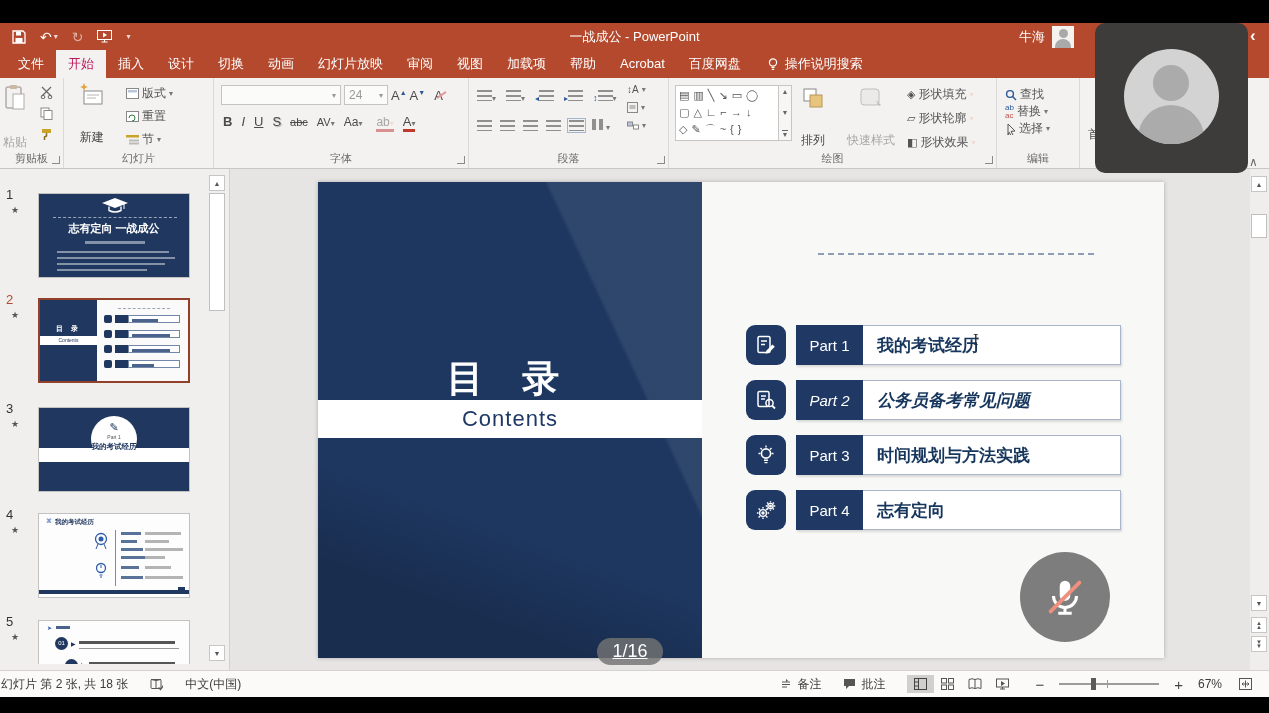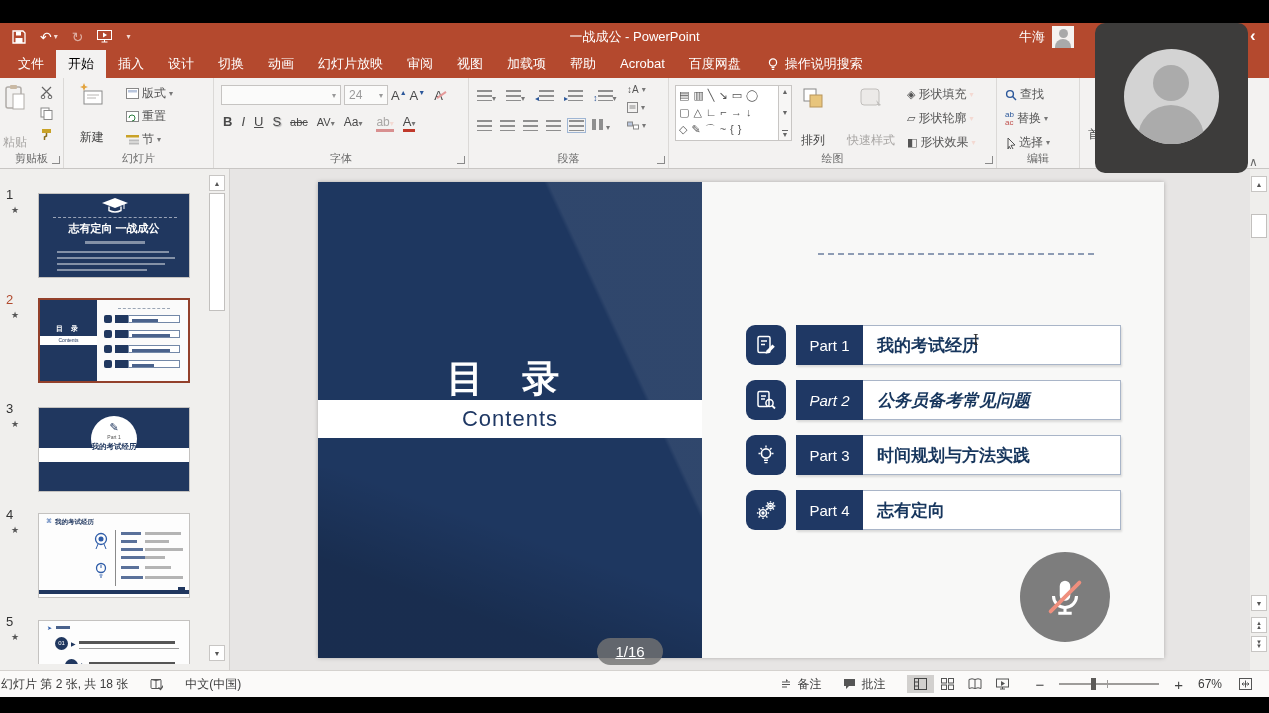--- a/index.html
+++ b/index.html
@@ -14,21 +14,21 @@
   .win-title{position:absolute;left:0;right:0;top:0;height:27px;display:flex;align-items:center;justify-content:center;font-size:13px;color:#fff;pointer-events:none;}
   .account{position:absolute;right:195px;top:0;height:27px;display:flex;align-items:center;gap:7px;font-size:13px;}
   .avatar-sq{width:22px;height:22px;background:#f5f2f0;position:relative;overflow:hidden;}
   .avatar-sq i,.cam-sil i{display:block;position:absolute;background:#a9a9a9;}
   .avatar-sq .hd{width:9px;height:9px;border-radius:50%;left:6.5px;top:3px;}
   .avatar-sq .sh{width:16px;height:10px;border-radius:8px 8px 0 0;left:3px;top:13px;}
   .collapse-ch{position:absolute;left:1250px;top:26px;color:#fff;font-size:17px;font-weight:bold;z-index:60;}
   
   .tabsrow{position:absolute;left:0;top:50px;width:1269px;height:28px;background:#b4492e;display:flex;align-items:flex-end;padding-left:6px;box-sizing:border-box;}
   .tab{height:28px;line-height:28px;padding:0 12px;font-size:13px;color:#fff;white-space:nowrap;}
-  .tab.active{background:#f3f2f1;color:#000000;}
+  .tab.active{background:#f3f2f1;color:#be185d;}
   .tellme{display:flex;align-items:center;gap:6px;color:#fff;font-size:13px;margin-left:14px;height:28px;}
   
   .ribbon{position:absolute;left:0;top:78px;width:1269px;height:91px;background:#f3f2f1;border-bottom:1px solid #c8c6c4;display:flex;box-sizing:border-box;}
   .rgroup{position:relative;height:100%;border-right:1px solid #dbd9d7;box-sizing:border-box;flex:none;}
   .glabel{position:absolute;bottom:2px;left:0;right:0;text-align:center;font-size:11px;color:#6b6b6b;}
   .launcher{position:absolute;right:3px;bottom:4px;width:7px;height:7px;border-right:1.5px solid #8a8a8a;border-bottom:1.5px solid #8a8a8a;}
   .bigbtn{display:flex;flex-direction:column;align-items:center;font-size:12px;color:#444;gap:22px;}
   .rtxt{font-size:12px;color:#444;white-space:nowrap;}
   .gray .rtxt,.gray{color:#a8a6a4;}
   .mini{font-size:12px;color:#555;display:flex;align-items:center;gap:3px;}
@@ -65,21 +65,21 @@
       font-size:22px;color:#1f3864;letter-spacing:1px;}
   .dashes{position:absolute;left:500px;top:71px;width:276px;border-top:2px dashed #8e9cb4;}
   .prow{position:absolute;left:428px;width:380px;height:40px;}
   .picon{position:absolute;left:0;top:0;width:40px;height:40px;background:#1f3864;border-radius:9px;display:flex;align-items:center;justify-content:center;}
   .pbar{position:absolute;left:50px;top:0;height:40px;display:flex;box-shadow:1px 2px 2px rgba(0,0,0,.12);}
   .ppart{width:67px;height:40px;background:#1f3864;color:#fff;font-size:15px;display:flex;align-items:center;justify-content:center;}
   .ptitle{width:258px;height:40px;background:#fff;border:1px solid #a9b5c8;border-left:none;box-sizing:border-box;
       display:flex;align-items:center;padding-left:14px;font-size:17px;font-weight:bold;color:#17365d;}
   .ibeam{position:absolute;left:655px;top:150px;font-family:"DejaVu Serif",serif;font-size:14px;color:#2b2b2b;z-index:5;}
   .pill{position:absolute;left:597px;top:469px;width:66px;height:27px;border-radius:14px;background:rgba(115,115,115,.82);
-      color:#fff;font-size:15px;display:flex;align-items:center;justify-content:center;z-index:6;text-decoration:underline;}
+      color:#fff;font-size:18px;display:flex;align-items:center;justify-content:center;z-index:6;text-decoration:underline;}
   .micbig{position:absolute;left:1020px;top:383px;width:90px;height:90px;border-radius:50%;background:#7d7d7d;display:flex;align-items:center;justify-content:center;z-index:6;}
   .vscroll{position:absolute;left:1250px;top:0;width:19px;height:501px;background:#efeeec;}
   
   .status{position:absolute;left:0;top:670px;width:1269px;height:27px;background:#fbfaf9;border-top:1px solid #d5d2cf;box-sizing:border-box;
       display:flex;align-items:center;font-size:12px;color:#3b3b3b;}
   .st-item{display:flex;align-items:center;gap:5px;margin-right:22px;white-space:nowrap;}
   .viewbtn{padding:3px 7px;font-size:12px;color:#444;display:flex;align-items:center;}
   .viewbtn.active{background:#d2d0ce;}
   .zoomtrack{width:100px;height:2px;background:#9e9c9a;position:relative;margin:0 8px;}
   .zoomthumb{position:absolute;left:32px;top:-5px;width:5px;height:12px;background:#5c5a58;}
@@ -336,21 +336,21 @@
           <span style="font-size:11px;">◧</span>
           <span>形状效果</span>
           <span class="dd">▾</span>
         </span>
     </div>
     <span class="glabel">绘图</span>
     <span class="launcher"></span>
   </div>
 
   <div class="rgroup" style="width:82px;border-right:none;">
-    <div style="position:absolute;left:8px;top:8px;display:flex;flex-direction:column;gap:7px;">
+    <div style="position:absolute;left:8px;top:8px;display:flex;flex-direction:column;">
       <span class="mini">
           <svg width="12" height="12" viewBox="0 0 12 12">
             <circle cx="5" cy="5" r="3.4" fill="none" stroke="#2b579a" stroke-width="1.4"></circle>
             <path d="M7.6 7.6 L11 11" stroke="#2b579a" stroke-width="1.4"></path>
           </svg>
           <span>查找</span>
         </span>
       <span class="mini">
           <span style="font-size:8px;line-height:1;color:#2b579a;display:inline-block;">ab<br><span style="color:#c0504d;">ac</span></span>
           <span>替换</span>

